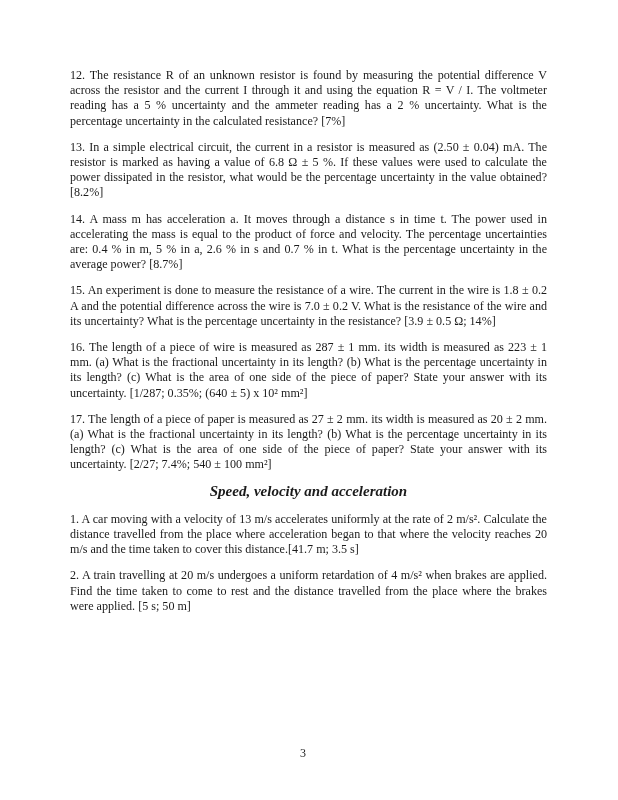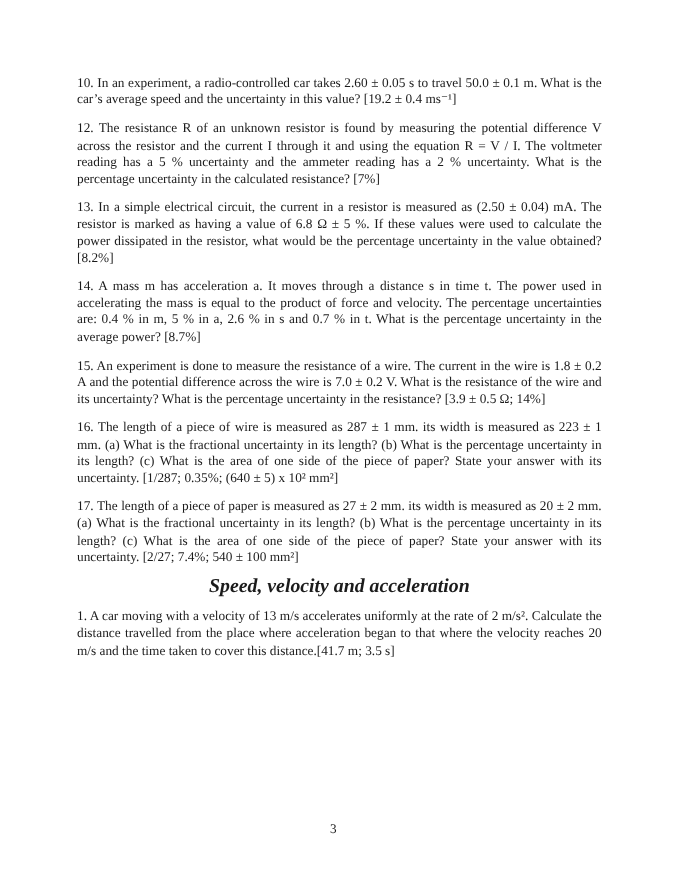--- a/index.html
+++ b/index.html
@@ -23,45 +23,45 @@
     width: 477px;
   }
   .problem {
     margin: 0 0 11px 0;
     font-size: 12.1px;
     line-height: 15.2px;
     text-align: justify;
   }
   .section-heading {
     margin: 3px 0 13px 0;
-    font-size: 18px;
+    font-size: 15px;
     line-height: 15.2px;
     font-weight: bold;
     font-style: italic;
     text-align: center;
   }
   .page-number {
     position: absolute;
     left: 0;
     right: 12px;
     top: 746px;
     text-align: center;
     font-size: 12px;
     line-height: 15px;
   }
 </style>
 </head>
 <body>
 
 <div class="page">
   <div class="content">
-    <p class="problem">10. In an experiment, a radio-controlled car takes 2.60 ± 0.05 s to travel 50.0 ± 0.1 m. What is the car’s average speed and the uncertainty in this value? [19.2 ± 0.4 ms⁻¹]</p>
     <p class="problem">12. The resistance R of an unknown resistor is found by measuring the potential difference V across the resistor and the current I through it and using the equation R = V / I. The voltmeter reading has a 5 % uncertainty and the ammeter reading has a 2 % uncertainty. What is the percentage uncertainty in the calculated resistance? [7%]</p>
     <p class="problem">13. In a simple electrical circuit, the current in a resistor is measured as (2.50 ± 0.04) mA. The resistor is marked as having a value of 6.8 Ω ± 5 %. If these values were used to calculate the power dissipated in the resistor, what would be the percentage uncertainty in the value obtained? [8.2%]</p>
     <p class="problem">14. A mass m has acceleration a. It moves through a distance s in time t. The power used in accelerating the mass is equal to the product of force and velocity. The percentage uncertainties are: 0.4 % in m, 5 % in a, 2.6 % in s and 0.7 % in t. What is the percentage uncertainty in the average power? [8.7%]</p>
     <p class="problem">15. An experiment is done to measure the resistance of a wire. The current in the wire is 1.8 ± 0.2 A and the potential difference across the wire is 7.0 ± 0.2 V. What is the resistance of the wire and its uncertainty? What is the percentage uncertainty in the resistance? [3.9 ± 0.5 Ω; 14%]</p>
     <p class="problem">16. The length of a piece of wire is measured as 287 ± 1 mm. its width is measured as 223 ± 1 mm. (a) What is the fractional uncertainty in its length? (b) What is the percentage uncertainty in its length? (c) What is the area of one side of the piece of paper? State your answer with its uncertainty. [1/287; 0.35%; (640 ± 5) x 10² mm²]</p>
     <p class="problem">17. The length of a piece of paper is measured as 27 ± 2 mm. its width is measured as 20 ± 2 mm. (a) What is the fractional uncertainty in its length? (b) What is the percentage uncertainty in its length? (c) What is the area of one side of the piece of paper? State your answer with its uncertainty. [2/27; 7.4%; 540 ± 100 mm²]</p>
     <h3 class="section-heading">Speed, velocity and acceleration</h3>
     <p class="problem">1. A car moving with a velocity of 13 m/s accelerates uniformly at the rate of 2 m/s². Calculate the distance travelled from the place where acceleration began to that where the velocity reaches 20 m/s and the time taken to cover this distance.[41.7 m; 3.5 s]</p>
+    <p class="problem">2. A train travelling at 20 m/s undergoes a uniform retardation of 4 m/s² when brakes are applied. Find the time taken to come to rest and the distance travelled from the place where the brakes were applied. [5 s; 50 m]</p>
   </div>
   <div class="page-number">3</div>
 </div>
 
 </body></html>

